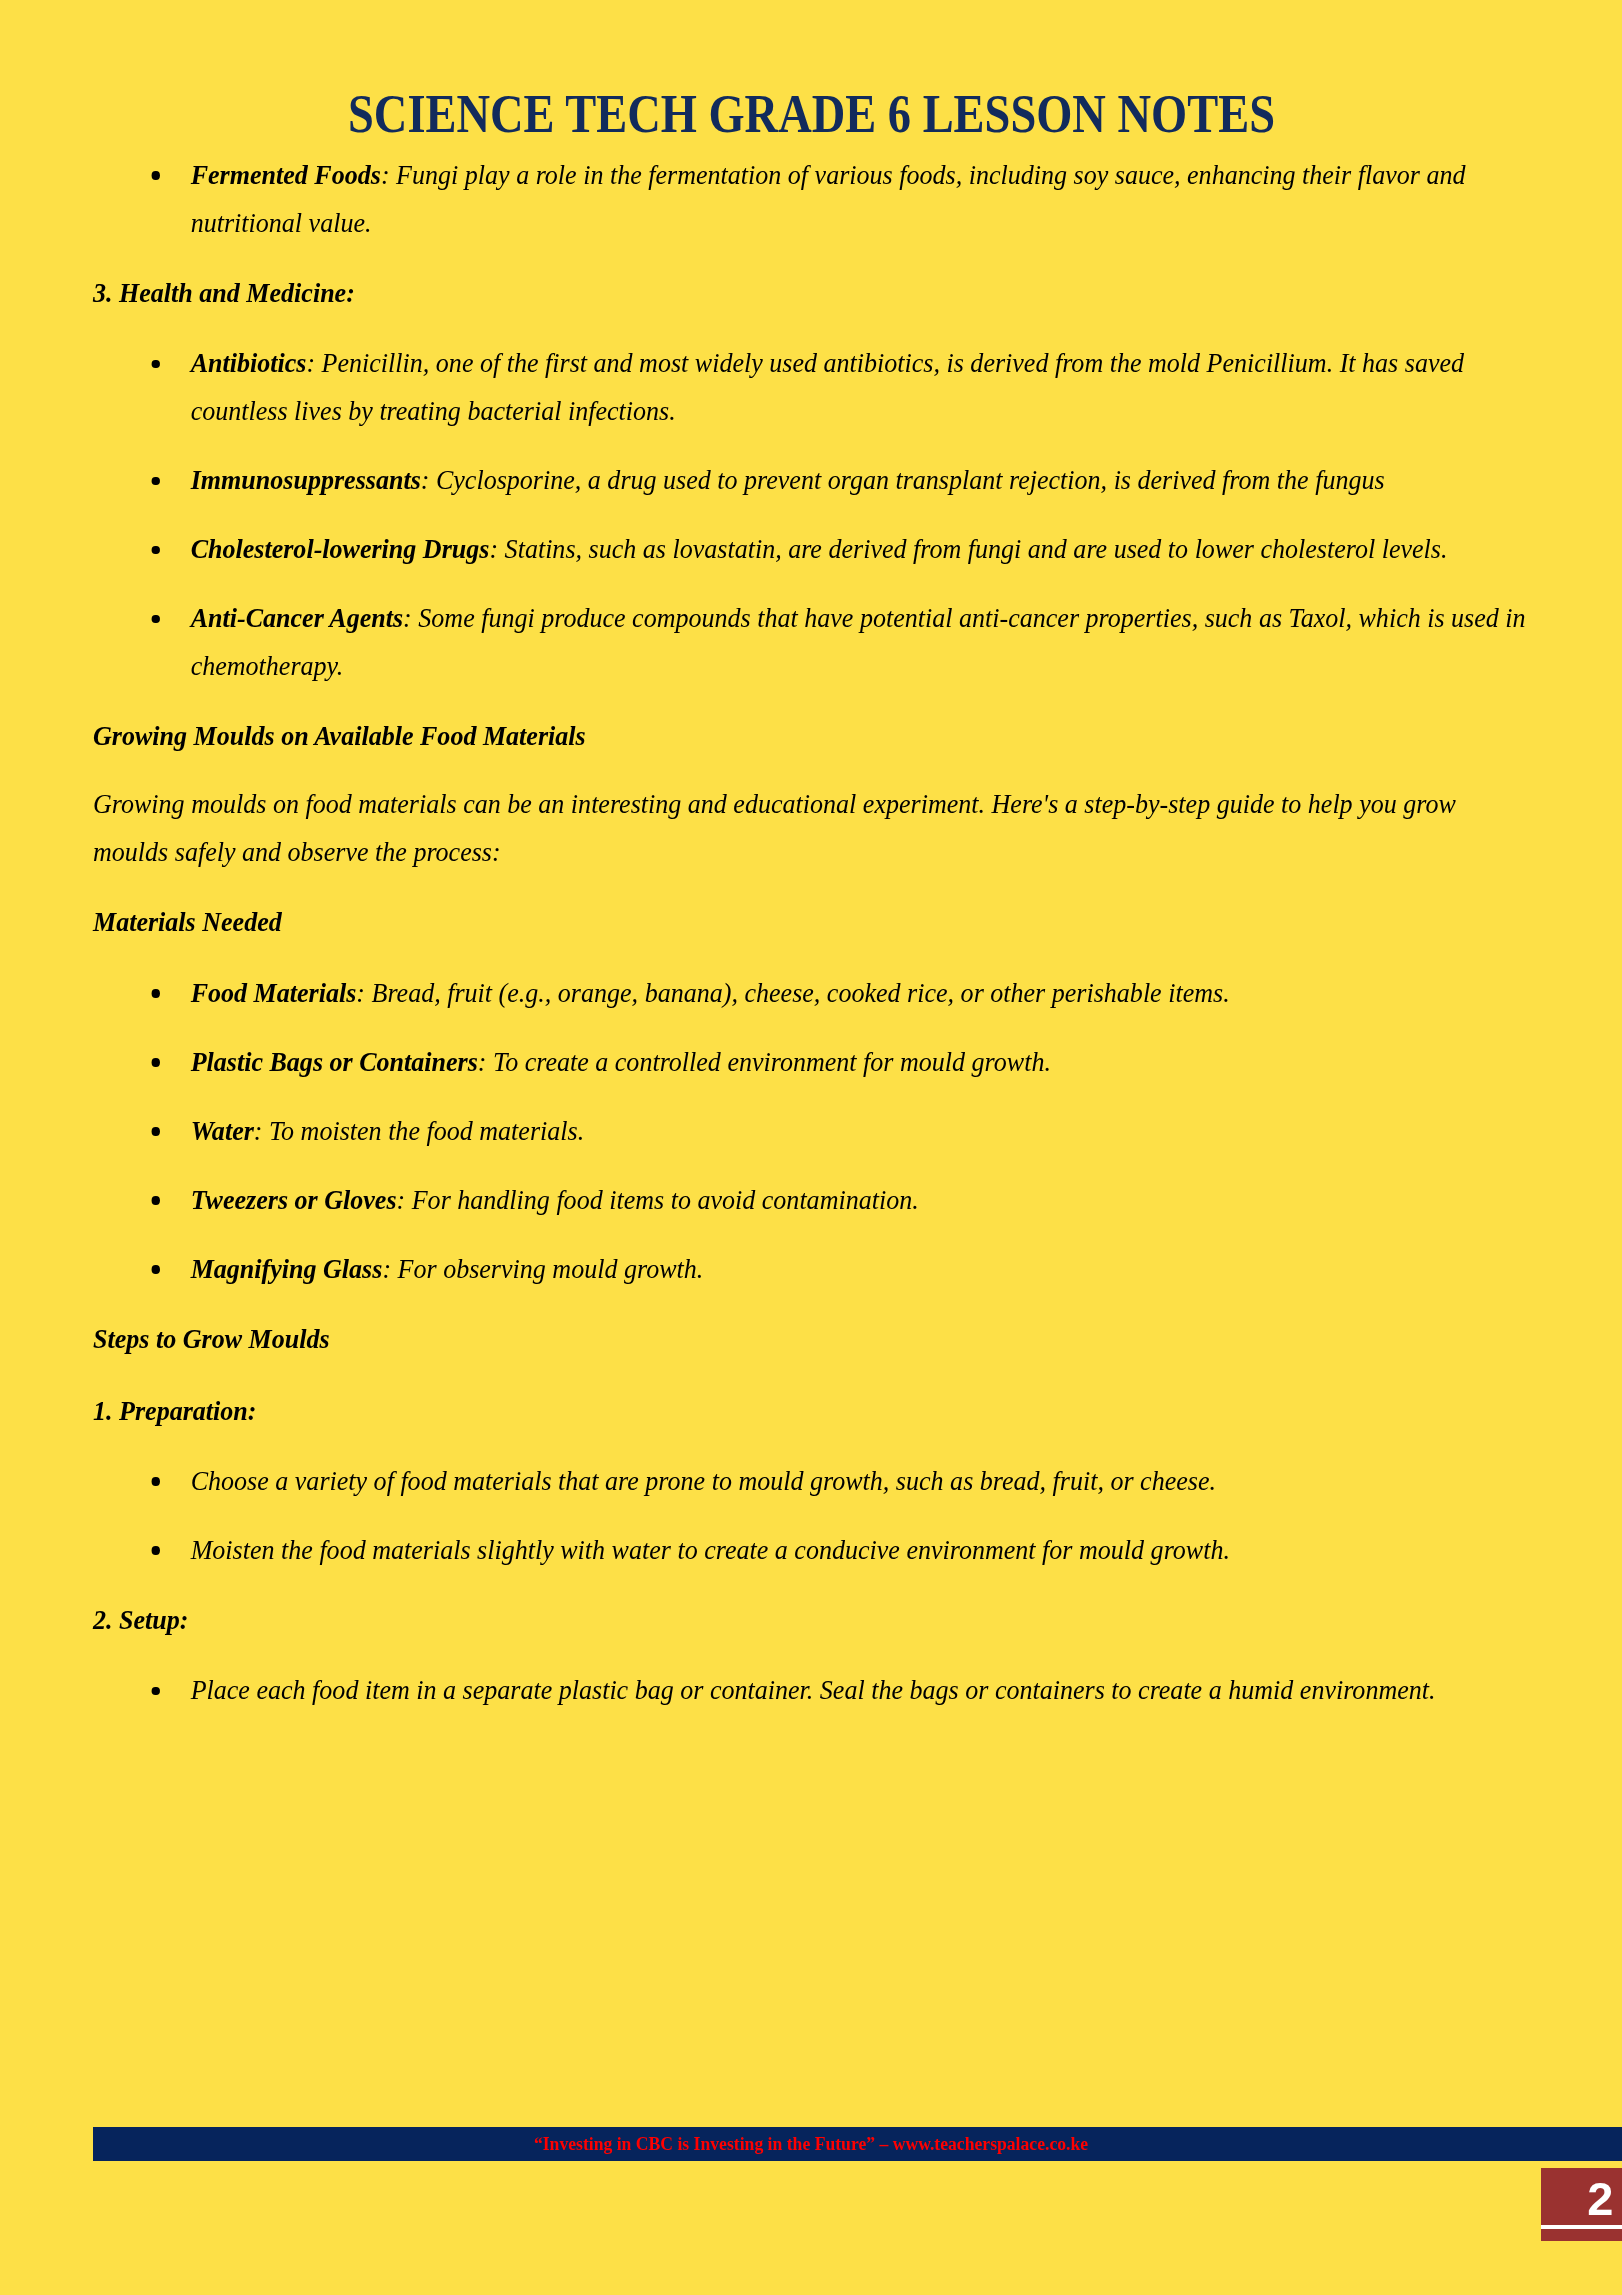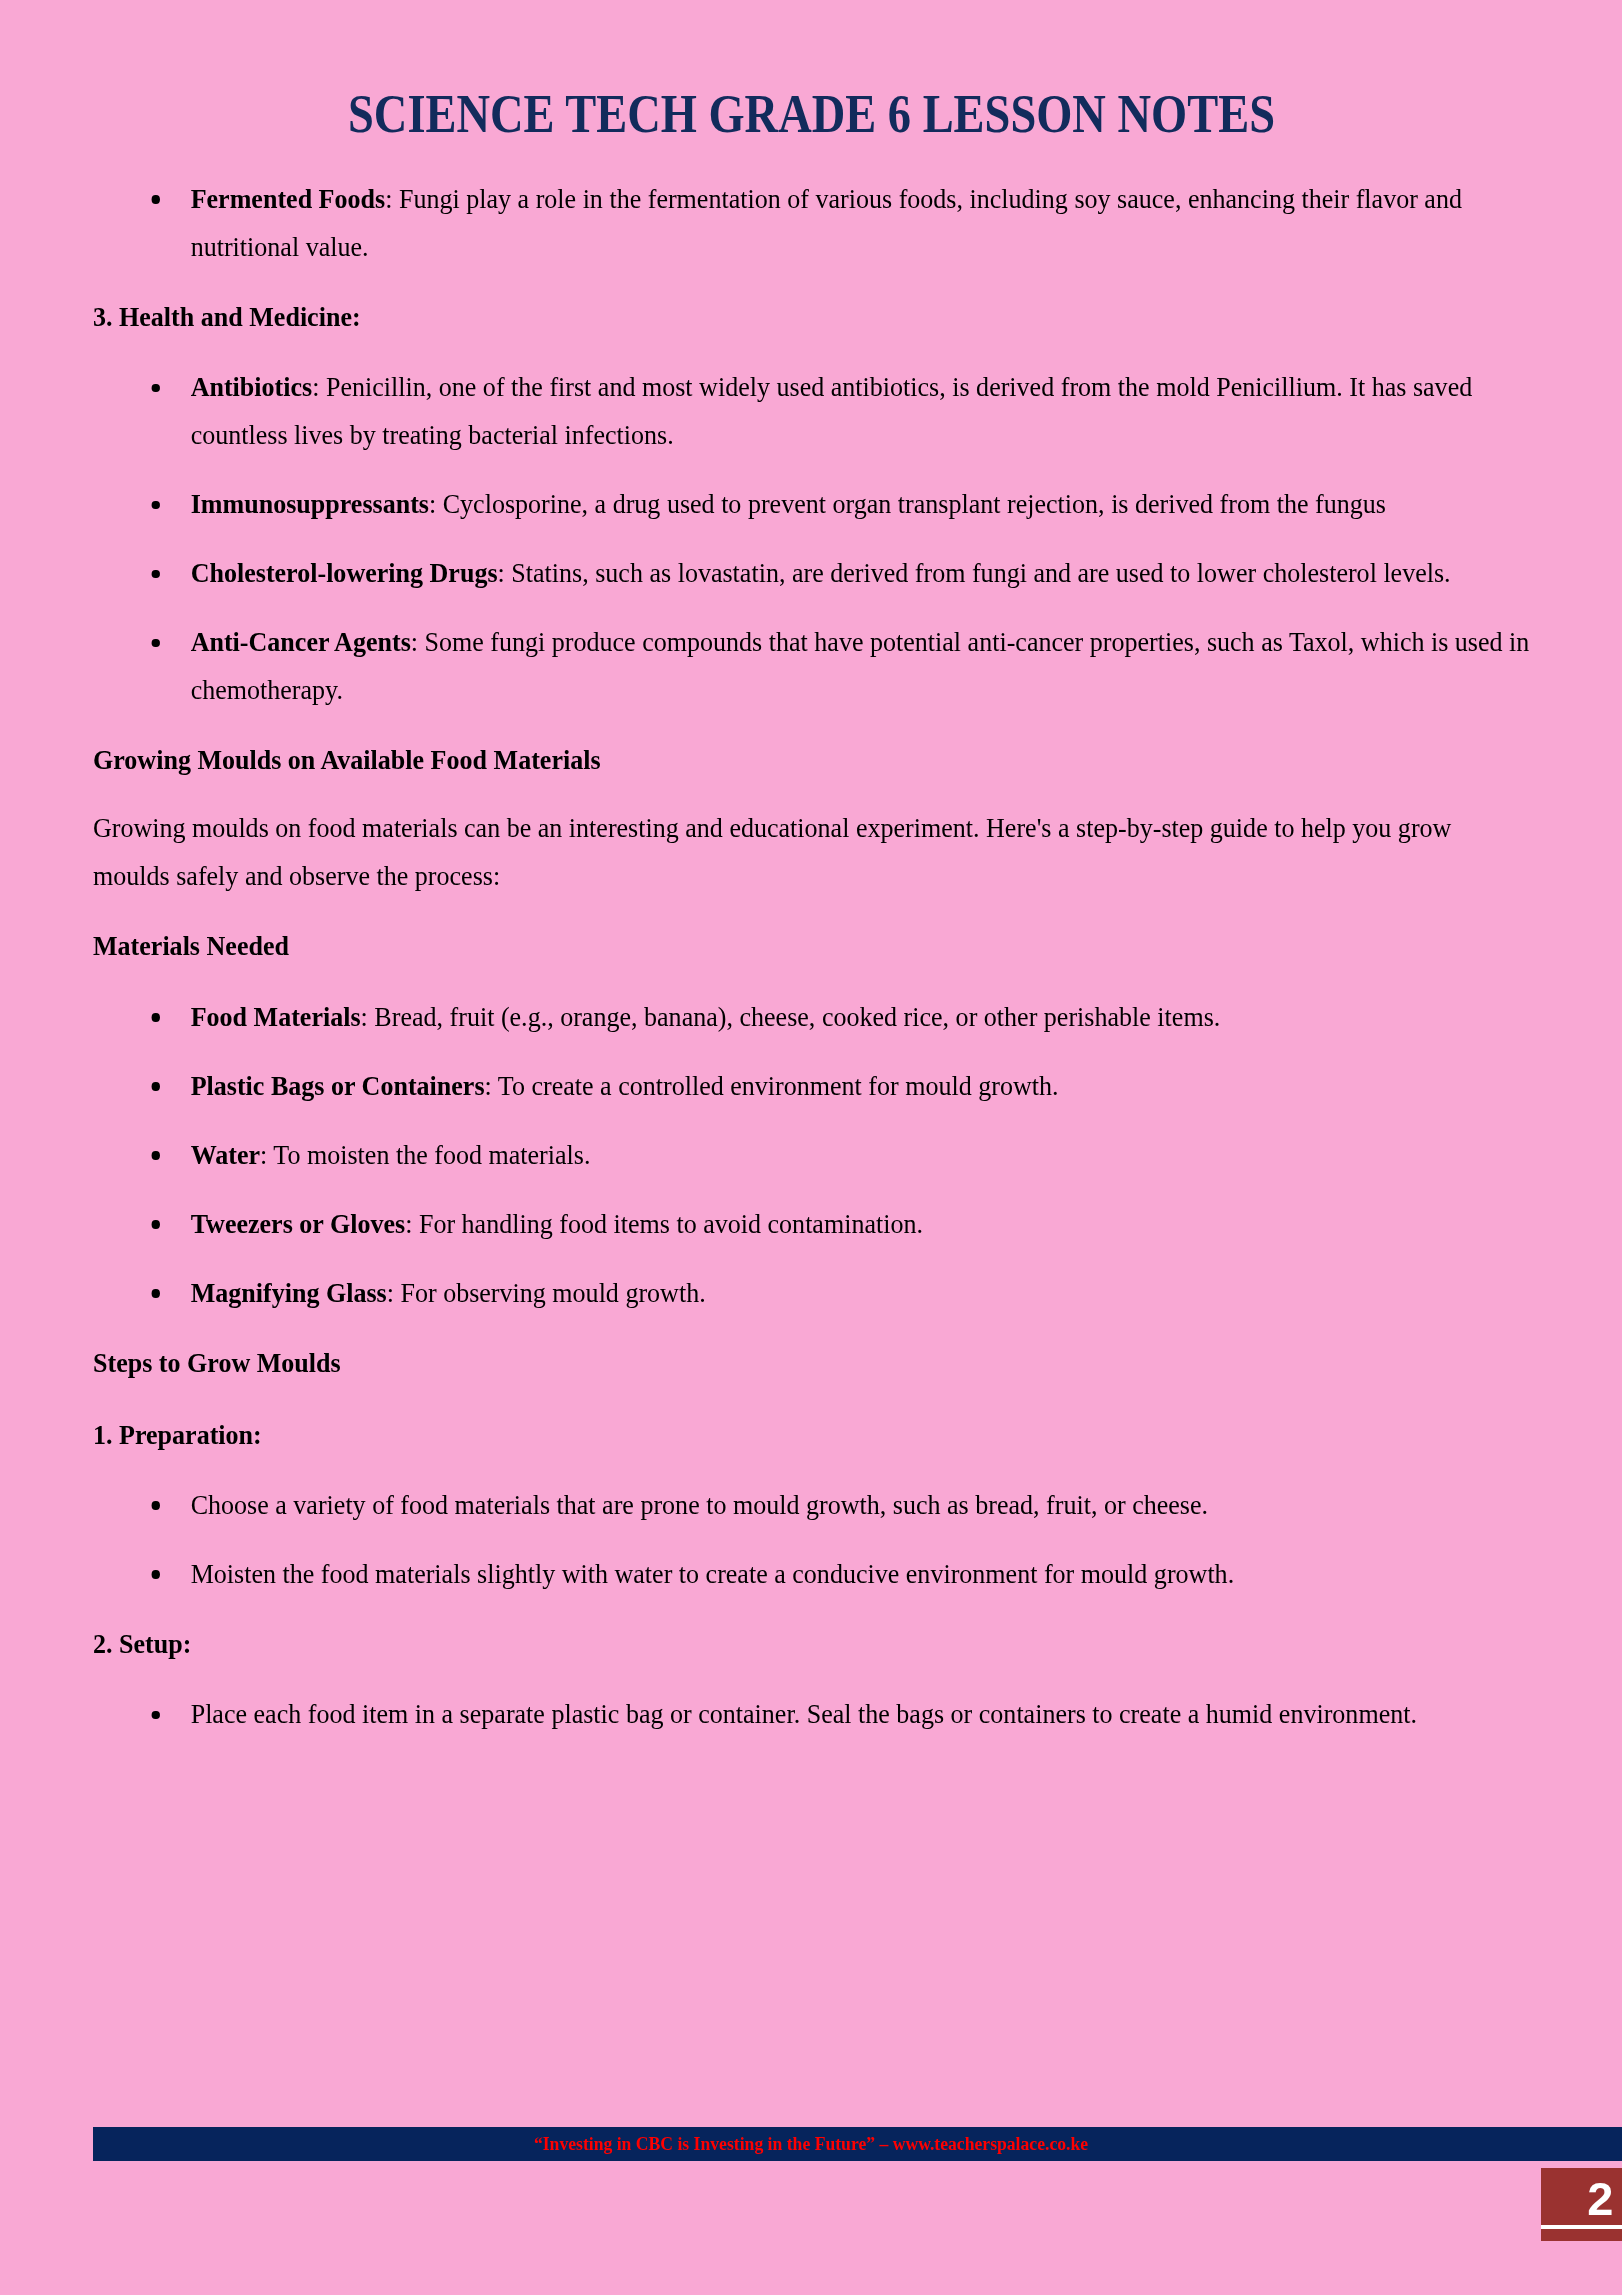--- a/index.html
+++ b/index.html
@@ -17,21 +17,21 @@
     color: #000000;
     -webkit-font-smoothing: antialiased;
   }
 
   .page {
     position: absolute;
     left: 0;
     top: 0;
     width: 1623px;
     height: 2295px;
-    background: #f9a8d4;
+    background: #fde047;
   }
 
   
   .doc-title {
     position: absolute;
     left: 0;
     top: 84px;
     width: 1623px;
     text-align: center;
     font-family: "Liberation Serif", "DejaVu Serif", serif;
@@ -42,22 +42,23 @@
     color: #122B5C;
     transform: scaleX(0.86);
     transform-origin: 50% 50%;
     white-space: nowrap;
   }
 
   
   .content {
     position: absolute;
     left: 93px;
-    top: 164px;
+    top: 140px;
     width: 1440px;
+    font-style: italic;
   }
 
   .blk {
     font-size: 28px;
     line-height: 48px;
     margin: 0 0 0 0;
     transform: scaleX(0.93);
     transform-origin: 0 0;
     width: 1548px; 
   }

